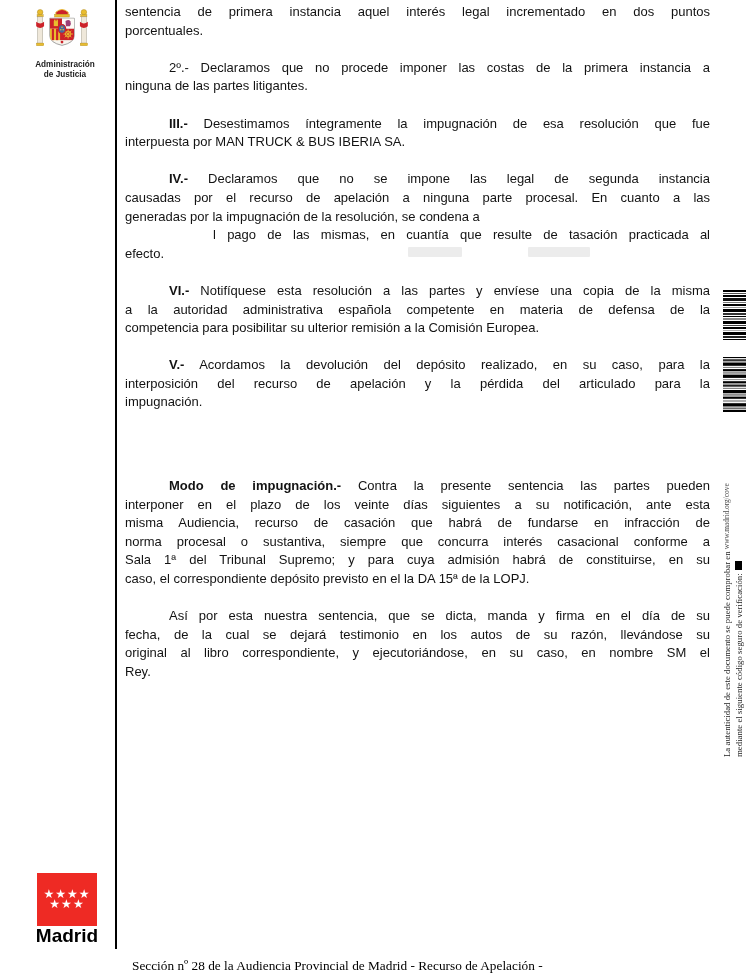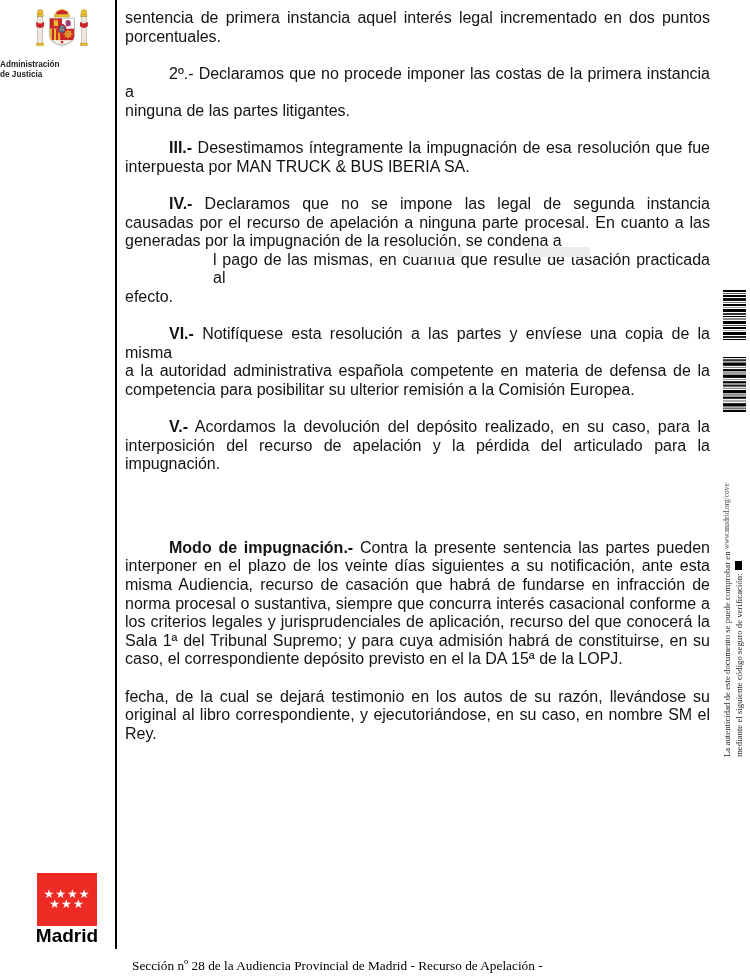--- a/index.html
+++ b/index.html
@@ -3,32 +3,32 @@
 <meta charset="utf-8">
 <style>
   html,body{margin:0;padding:0;background:#ffffff;}
   .page{
     position:relative;width:750px;height:978px;background:#fff;
     font-family:"Liberation Sans",sans-serif;color:#131313;overflow:hidden;
   }
   
   .coa{position:absolute;left:34px;top:3px;width:56px;height:55px;}
   .coa svg{display:block;width:100%;height:100%;}
-  .admin-caption{position:absolute;left:0;top:60px;width:130px;text-align:left;
+  .admin-caption{position:absolute;left:0;top:60px;width:130px;text-align:center;
     font-size:8.2px;line-height:9.6px;color:#1c1c1c;font-weight:600;}
   .madrid-flag{position:absolute;left:37px;top:873px;width:60px;height:53px;
     display:flex;flex-direction:column;align-items:center;justify-content:center;}
   .stars{color:#fff;font-size:12px;line-height:11px;letter-spacing:1px;text-align:center;}
   .stars.r2{margin-top:-1px;}
   .madrid-label{position:absolute;left:2px;top:925px;width:130px;text-align:center;
     font-size:19px;font-weight:700;color:#000;}
   
   .vline{position:absolute;left:115px;top:0;width:2px;height:949px;background:#000;}
   
-  .content{position:absolute;left:125px;top:9px;width:585px;font-size:16px;line-height:18.6px;}
+  .content{position:absolute;left:125px;top:3px;width:585px;font-size:13px;line-height:18.6px;}
   .para{margin:0 0 18.6px 0;}
   .para.gap-large{margin-top:65px;}
   .ln{text-align:justify;text-align-last:justify;}
   .ln-left{text-align:right;text-align-last:left;}
   .ind{text-indent:44px;}
   .shift{margin-left:88px;}
   .lead{font-weight:700;}
   
   .smudge{position:absolute;background:#ececec;border-radius:1px;}
   .smudge.s1{left:408px;top:247px;width:54px;height:10px;}
@@ -148,26 +148,26 @@
       <div class="ln ind"><span class="lead">V.-</span><span> Acordamos la devolución del depósito realizado, en su caso, para la</span></div>
       <div class="ln">interposición del recurso de apelación y la pérdida del articulado para la</div>
       <div class="ln-left">impugnación.</div>
     </div>
 
     <div class="para gap-large">
       <div class="ln ind"><span class="lead">Modo de impugnación.-</span><span> Contra la presente sentencia las partes pueden</span></div>
       <div class="ln">interponer en el plazo de los veinte días siguientes a su notificación, ante esta</div>
       <div class="ln">misma Audiencia, recurso de casación que habrá de fundarse en infracción de</div>
       <div class="ln">norma procesal o sustantiva, siempre que concurra interés casacional conforme a</div>
-      <div class="ln">los criterios legales y jurisprudenciales de aplicación, recurso del que conocerá la</div>
       <div class="ln">Sala 1ª del Tribunal Supremo; y para cuya admisión habrá de constituirse, en su</div>
       <div class="ln-left">caso, el correspondiente depósito previsto en el la DA 15ª de la LOPJ.</div>
     </div>
 
     <div class="para">
+      <div class="ln ind">Así por esta nuestra sentencia, que se dicta, manda y firma en el día de su</div>
       <div class="ln">fecha, de la cual se dejará testimonio en los autos de su razón, llevándose su</div>
       <div class="ln">original al libro correspondiente, y ejecutoriándose, en su caso, en nombre SM el</div>
       <div class="ln-left">Rey.</div>
     </div>
 
   </div>
 
   <div class="smudge s1"></div>
   <div class="smudge s2"></div>
 

